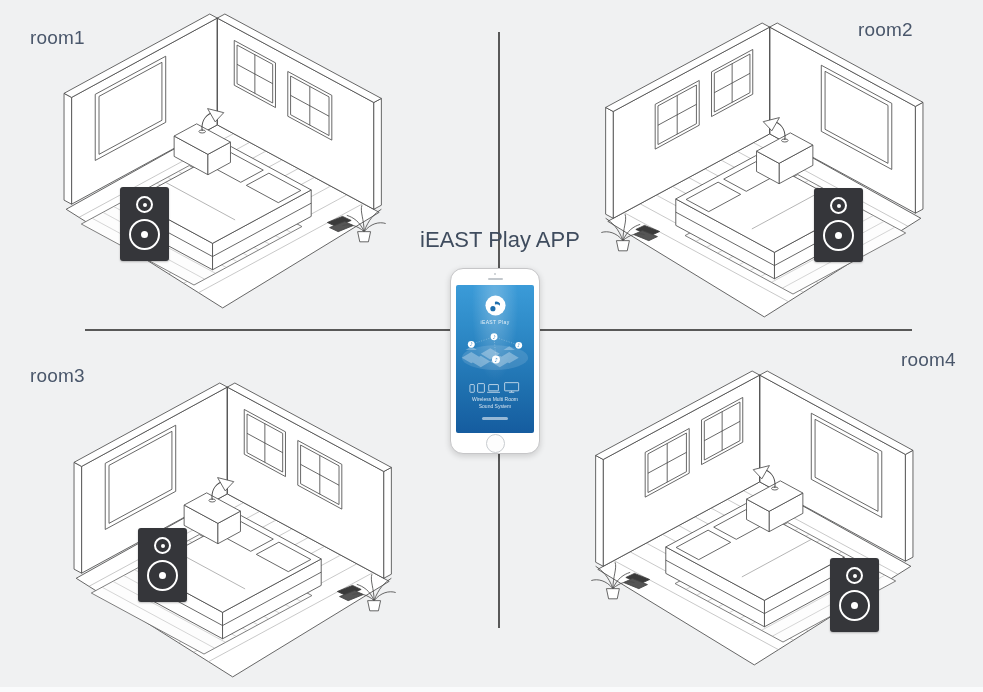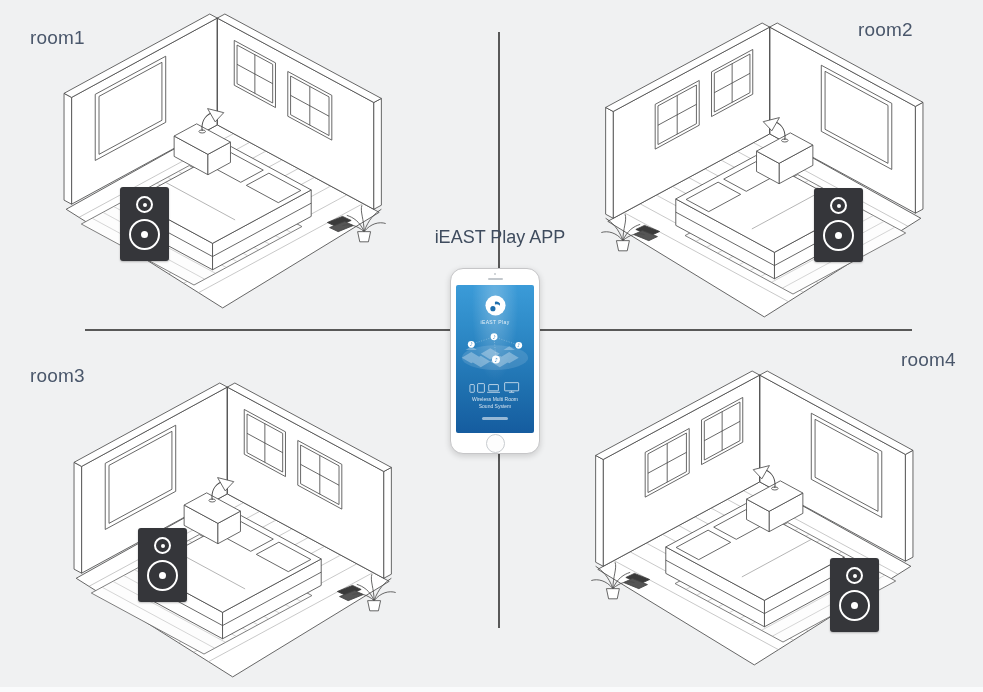--- a/index.html
+++ b/index.html
@@ -40,21 +40,21 @@
   .room2 .speaker{left:217px;top:166px;}
   .room3 .speaker{left:78px;top:146px;}
   .room4 .speaker{left:243px;top:188px;}
   .tweeter{width:13px;height:13px;border:2px solid #fff;border-radius:50%;margin-top:9px;position:relative;}
   .tweeter::after{content:"";position:absolute;left:50%;top:50%;width:4px;height:4px;margin:-2px 0 0 -2px;background:#fff;border-radius:50%;}
   .woofer{width:27px;height:27px;border:2.5px solid #fff;border-radius:50%;margin-top:6px;position:relative;}
   .woofer::after{content:"";position:absolute;left:50%;top:50%;width:7px;height:7px;margin:-3.5px 0 0 -3.5px;background:#fff;border-radius:50%;}
 
   
   .center-heading{position:absolute;left:417px;top:227px;width:166px;text-align:center;
-    font-size:18px;color:#3f4c5e;z-index:2;}
+    font-size:22px;color:#3f4c5e;z-index:2;}
 
   
   .phone{
     position:absolute;left:450px;top:268px;width:90px;height:186px;z-index:5;
     background:#fff;border:1px solid #c6c6c8;border-radius:13px;box-sizing:border-box;
     box-shadow:0 2px 6px rgba(0,0,0,.16);
   }
   .phone-camera{position:absolute;left:50%;top:3.5px;width:2.5px;height:2.5px;margin-left:-1.25px;border-radius:50%;background:#c3c8cd;}
   .phone-earpiece{position:absolute;left:50%;top:8.5px;width:15px;height:2.5px;margin-left:-7.5px;border-radius:2px;background:#c3c8cd;}
   .phone-screen{

